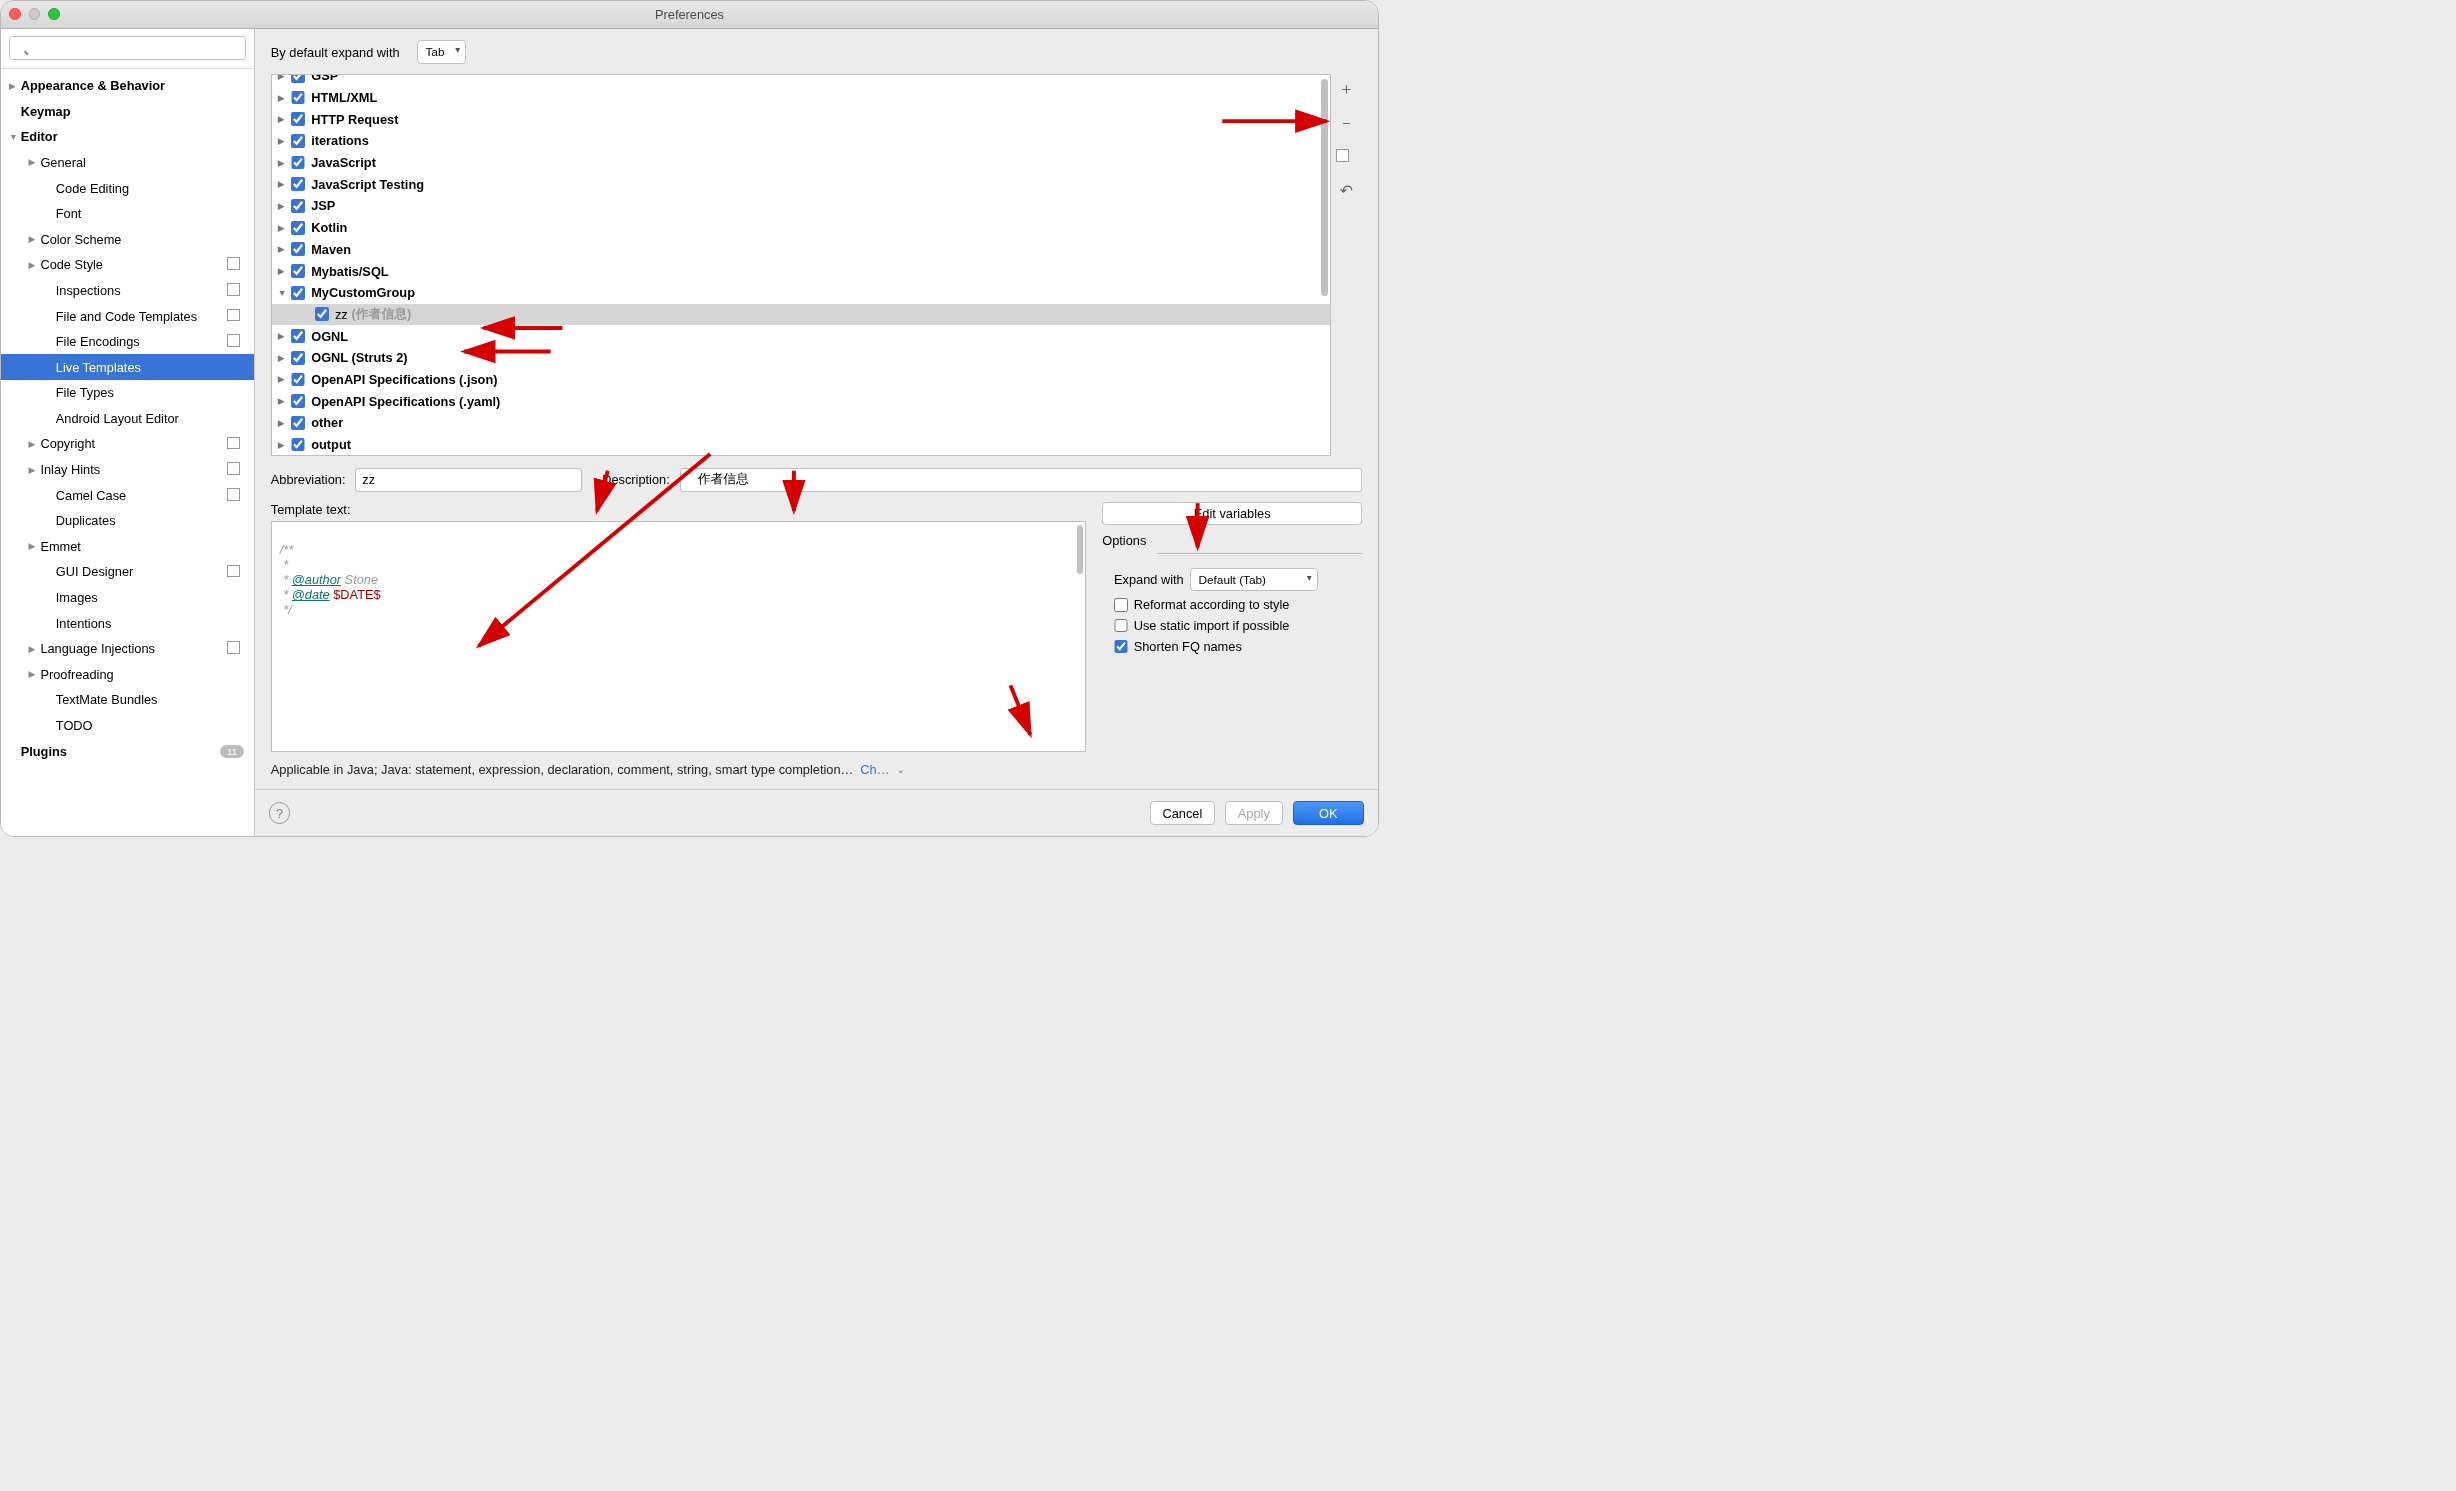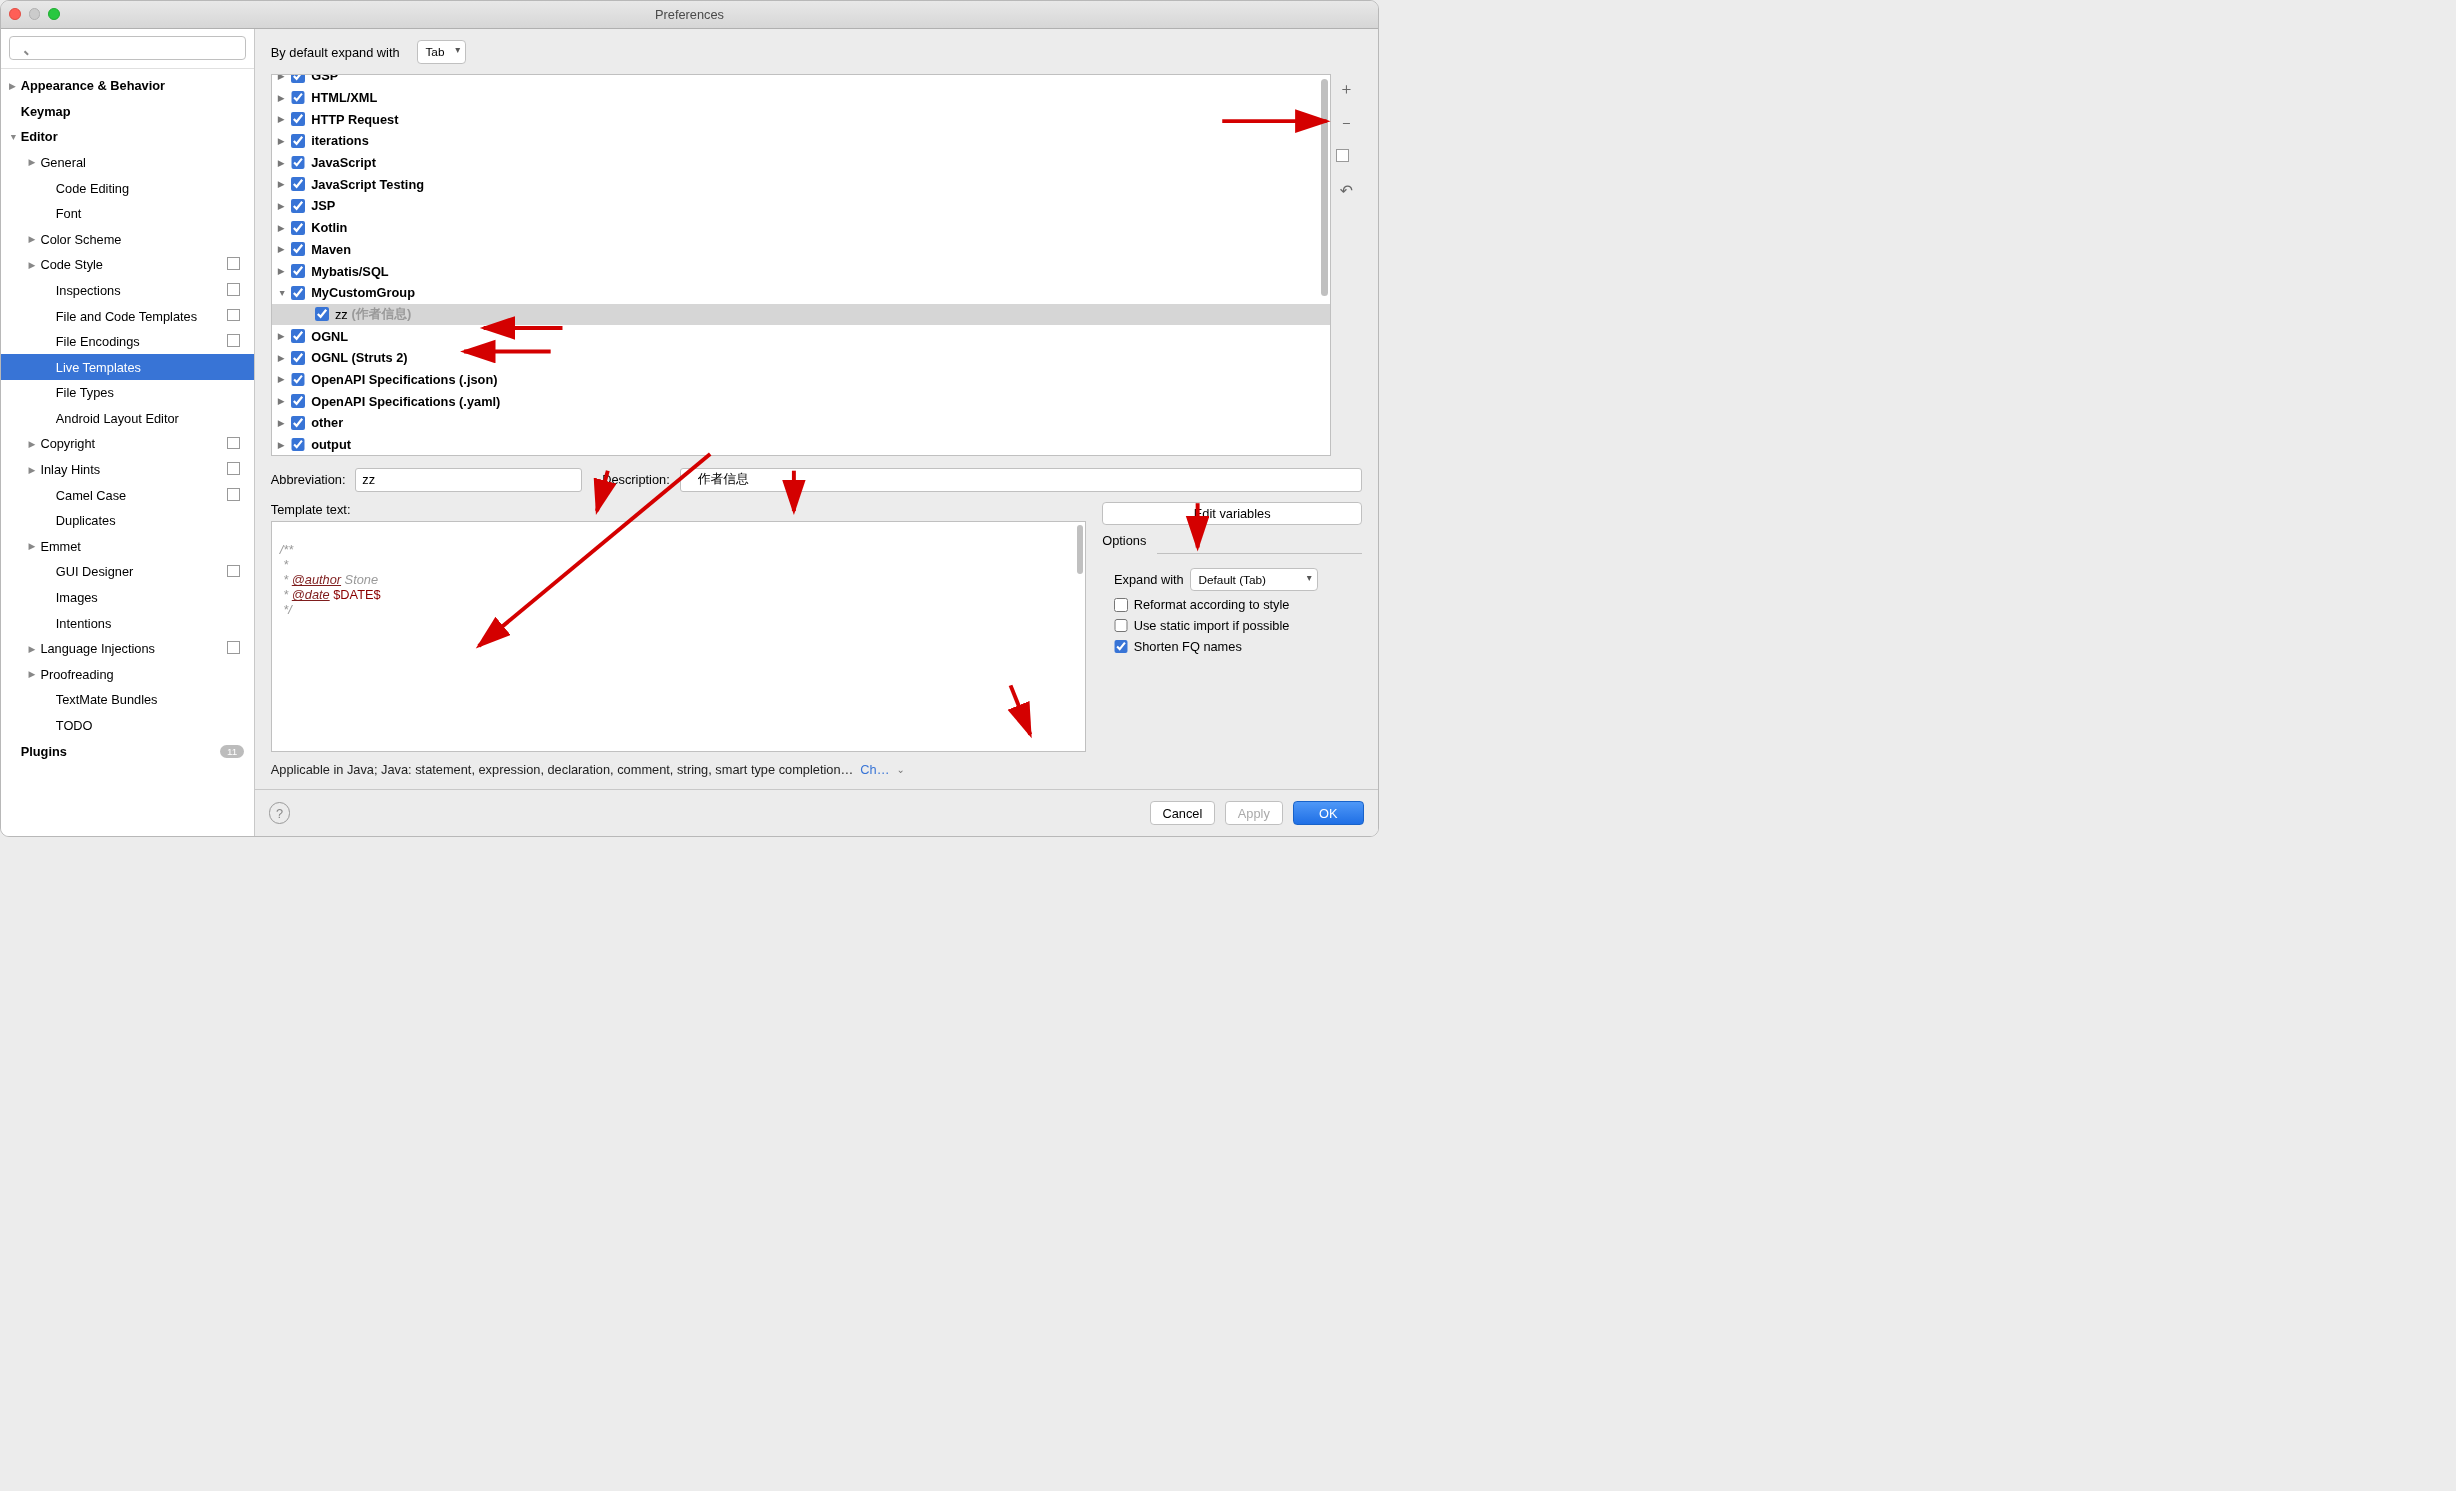--- a/index.html
+++ b/index.html
@@ -1,17 +1,17 @@
 <!DOCTYPE html>
 <html><head>
 <meta charset="utf-8">
 <style>
 * { box-sizing: border-box; margin: 0; padding: 0; font-family: -apple-system, "Helvetica Neue", Arial, sans-serif; }
 body { background: #ececec; font-size: 12.8px; color: #000; }
-.window { width: 1379px; height: 837px; background: #ececec; border: 1px solid #b8b8b8; border-radius: 9px; overflow: hidden; display: flex; flex-direction: column; position: relative; }
+.window { width: 1379px; height: 837px; background: #ececec; border: 1px solid #b8b8b8; border-radius: 14px; overflow: hidden; display: flex; flex-direction: column; position: relative; }
 .titlebar { height: 27.6px; background: linear-gradient(#e8e8e8,#d6d6d6); border-bottom: 1px solid #b0b0b0; display: flex; align-items: center; padding: 0 7.9px; position: relative; }
 .traffic { display: flex; gap: 7.9px; }
 .dot { width: 11.8px; height: 11.8px; border-radius: 50%; }
 .dot.red { background: #ff5f57; border: 0.5px solid #e1493f; }
 .dot.yellow { background: #cbcbcb; border: 0.5px solid #b0b0b0; }
 .dot.green { background: #28c840; border: 0.5px solid #1aab2b; }
 .title { position: absolute; left: 50%; transform: translateX(-50%); font-size: 12.8px; color: #4a4a4a; }
 .body { flex: 1; display: flex; min-height: 0; }
 .sidebar { width: 254px; background: #fff; border-right: 1px solid #c8c8c8; display: flex; flex-direction: column; }
 .search-wrap { padding: 7.9px; border-bottom: 1px solid #e0e0e0; }
@@ -50,21 +50,21 @@
 .toolbar-right { width: 31.5px; display: flex; flex-direction: column; align-items: center; padding-top: 5.9px; gap: 13.8px; }
 .tool-btn { width: 19.7px; height: 19.7px; display: flex; align-items: center; justify-content: center; color: #666; cursor: pointer; font-size: 15.8px; }
 .form-row { display: flex; align-items: center; gap: 9.9px; margin-top: 11.8px; }
 .form-row label { font-size: 12.8px; }
 .text-input { height: 23.6px; border: 1px solid #c0c0c0; border-radius: 3px; padding: 0 5.9px; font-size: 12.8px; background: #fff; }
 .lower { display: flex; gap: 15.8px; margin-top: 9.9px; flex: 1; min-height: 0; }
 .lower-left { flex: 1; display: flex; flex-direction: column; min-width: 0; }
 .template-text-area { flex: 1; border: 1px solid #c0c0c0; background: #fff; font-family: Menlo, Monaco, monospace; font-size: 12.8px; padding: 5.9px 7.9px; white-space: pre; overflow: auto; min-height: 138px; position: relative; }
 .tt-scroll { position: absolute; right: 2px; top: 3.9px; width: 6.9px; height: 49px; background: #c0c0c0; border-radius: 3.9px; }
 .comment { color: #999; font-style: italic; }
-.doctag { color: #7f1d1d; font-style: italic; text-decoration: underline; }
+.doctag { color: #0f766e; font-style: italic; text-decoration: underline; }
 .var { color: #8b0000; }
 .lower-right { width: 260px; display: flex; flex-direction: column; gap: 9.9px; }
 .btn { height: 23.6px; border: 1px solid #c0c0c0; border-radius: 3.9px; background: #fff; font-size: 12.8px; padding: 0 11.8px; cursor: pointer; }
 .btn.wide { width: 100%; }
 .options-fieldset { position: relative; padding-top: 9.9px; }
 .options-fieldset .legend { position: absolute; top: -2px; left: 0; background: #ececec; padding: 0 3.9px 0 0; font-size: 12.8px; }
 .options-fieldset .line { border-top: 1px solid #c0c0c0; margin-top: 7.9px; margin-left: 55px; }
 .opt-row { display: flex; align-items: center; gap: 5.9px; margin: 5.9px 0 0 11.8px; font-size: 12.8px; }
 .opt-row input[type=checkbox] { width: 13.8px; height: 13.8px; accent-color: #3874d6; }
 .applicable { margin-top: 9.9px; font-size: 12.8px; color: #222; display: flex; align-items: center; gap: 7px; }

